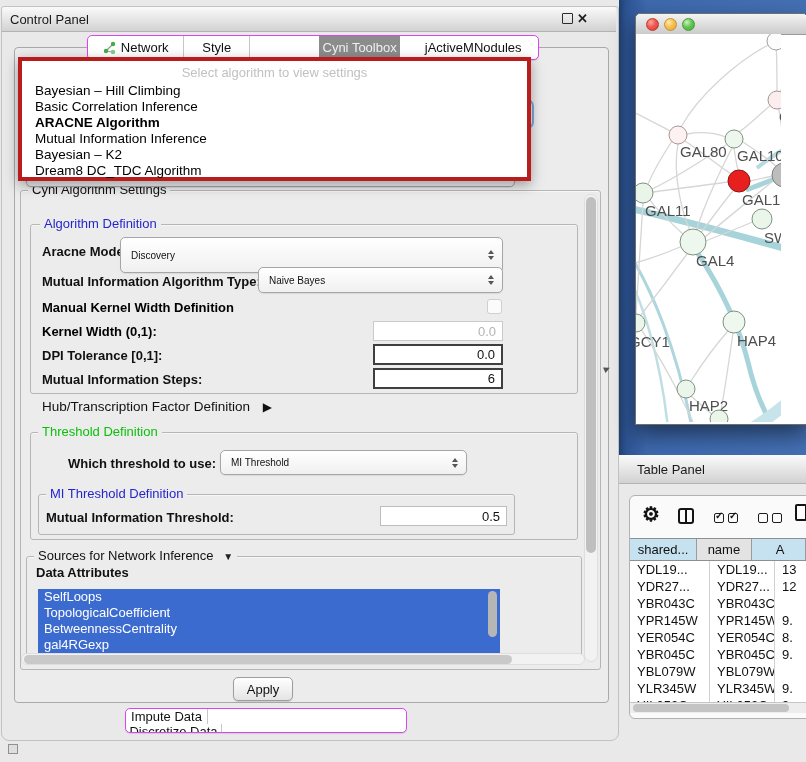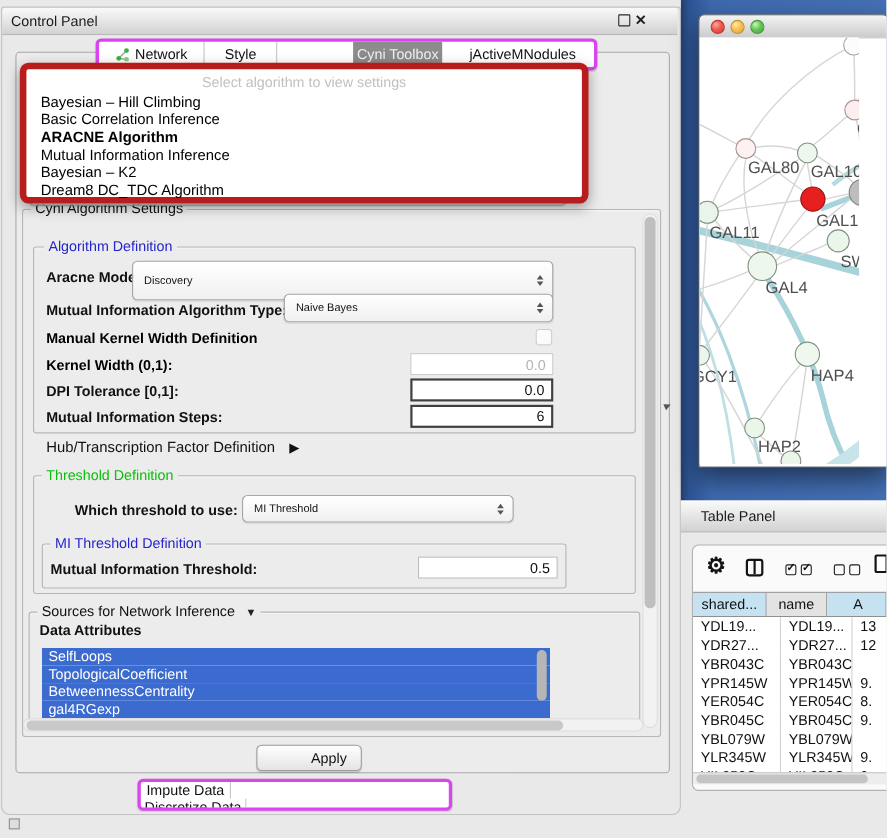--- a/index.html
+++ b/index.html
@@ -7,28 +7,28 @@
           font-family:"Liberation Sans",sans-serif;color:#111;}
   .abs{position:absolute;}
   
   .titlebar{background:linear-gradient(#fafafa,#d2d2d2);border-bottom:1px solid #b3b3b3;
             display:flex;align-items:center;font-size:13px;color:#1a1a1a;}
   .cp-panel{background:#e9e9e9;border:1px solid #c2c2c2;border-radius:3px 3px 8px 8px;}
   .content-panel{background:#ececec;border:1px solid #a9a9a9;border-radius:4px;}
   .float-ico{width:9px;height:9px;border:1.5px solid #2b2b2b;border-radius:1px;}
   .close-ico{font-size:13px;font-weight:bold;color:#1f1f1f;line-height:13px;}
   
-  .segbar{display:flex;background:#fff;border:3px solid #d946ef;border-radius:5px;overflow:hidden;
+  .segbar{display:flex;background:#fff;border:1px solid #d946ef;border-radius:5px;overflow:hidden;
           box-shadow:0 1px 1px rgba(0,0,0,.12);}
   .seg{display:flex;align-items:center;justify-content:center;font-size:13px;height:100%;
        border-right:1px solid #c6c6c6;box-sizing:border-box;white-space:nowrap;}
   .seg:last-child{border-right:none;}
   .seg.sel{background:#8c8c8c;color:#f1f1f1;border-right:none;}
   
-  .popup{background:#fff;border:6px solid #b91c1c;border-radius:8px;
+  .popup{background:#fff;border:4px solid #b91c1c;border-radius:0;
          box-shadow:0 4px 12px rgba(0,0,0,.35);z-index:30;}
   .dd-head{font-size:13px;color:#c1c1c1;text-align:center;padding-top:4px;height:18px;}
   .dd-item{font-size:13.5px;color:#000;line-height:16px;padding-left:13px;white-space:nowrap;}
   .dd-item.bold{font-weight:bold;}
   
   .groupbox{border:1px solid #b6b6b6;border-radius:3px;box-shadow:inset 0 1px 0 rgba(255,255,255,.6);}
   .legend{background:#ececec;padding:0 4px;font-size:13px;white-space:nowrap;line-height:14px;}
   .lbl{font-size:13px;font-weight:bold;white-space:nowrap;}
   .lbl.dis{color:#000000;}
   .combo{background:linear-gradient(#ffffff,#f0f0f0);border:1px solid #a6a6a6;border-radius:5px;
@@ -214,21 +214,21 @@
       <div class="attr-item">SelfLoops</div>
       <div class="attr-item">TopologicalCoefficient</div>
       <div class="attr-item">BetweennessCentrality</div>
       <div class="attr-item">gal4RGexp</div>
     </div>
   <div class="abs sb-thumb" style="left:488px;top:591px;width:9px;height:46px;background:#b6b6b6;"></div>
 
   <div class="abs sb-track" style="left:21px;top:653px;width:564px;height:12px;"></div>
   <div class="abs sb-thumb" style="left:24px;top:655px;width:488px;height:9px;background:#c9c9c9;"></div>
 
-  <div class="abs btn" style="left:233px;top:677px;width:58px;height:22px;padding-left:36px;">
+  <div class="abs btn" style="left:233px;top:677px;width:58px;height:22px;">
     <span>Apply</span>
   </div>
 
   <div class="abs segbar" style="left:125px;top:708px;width:280px;height:23px;flex-direction:column;">
     <div class="seg" style="width:82px;">
         <span>Impute Data</span>
       </div>
     <div class="seg" style="width:96px;">
         <span>Discretize Data</span>
       </div>

